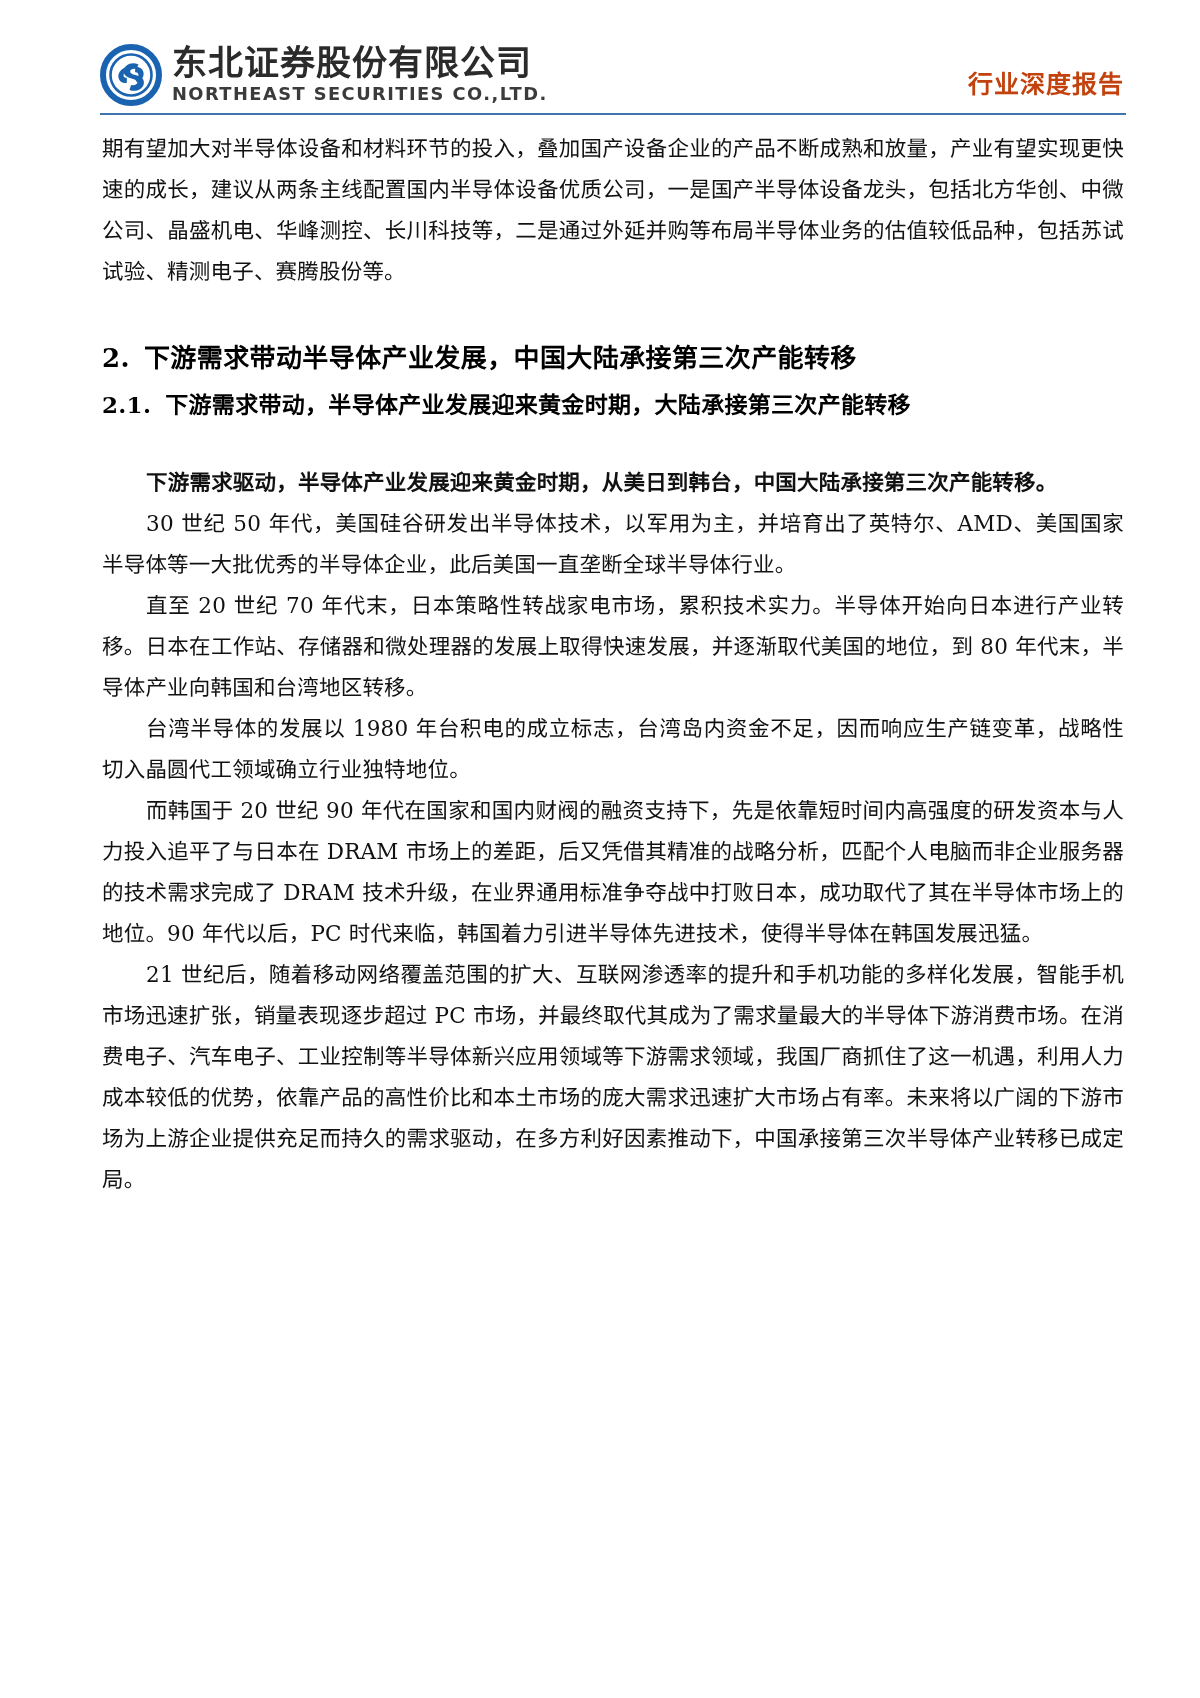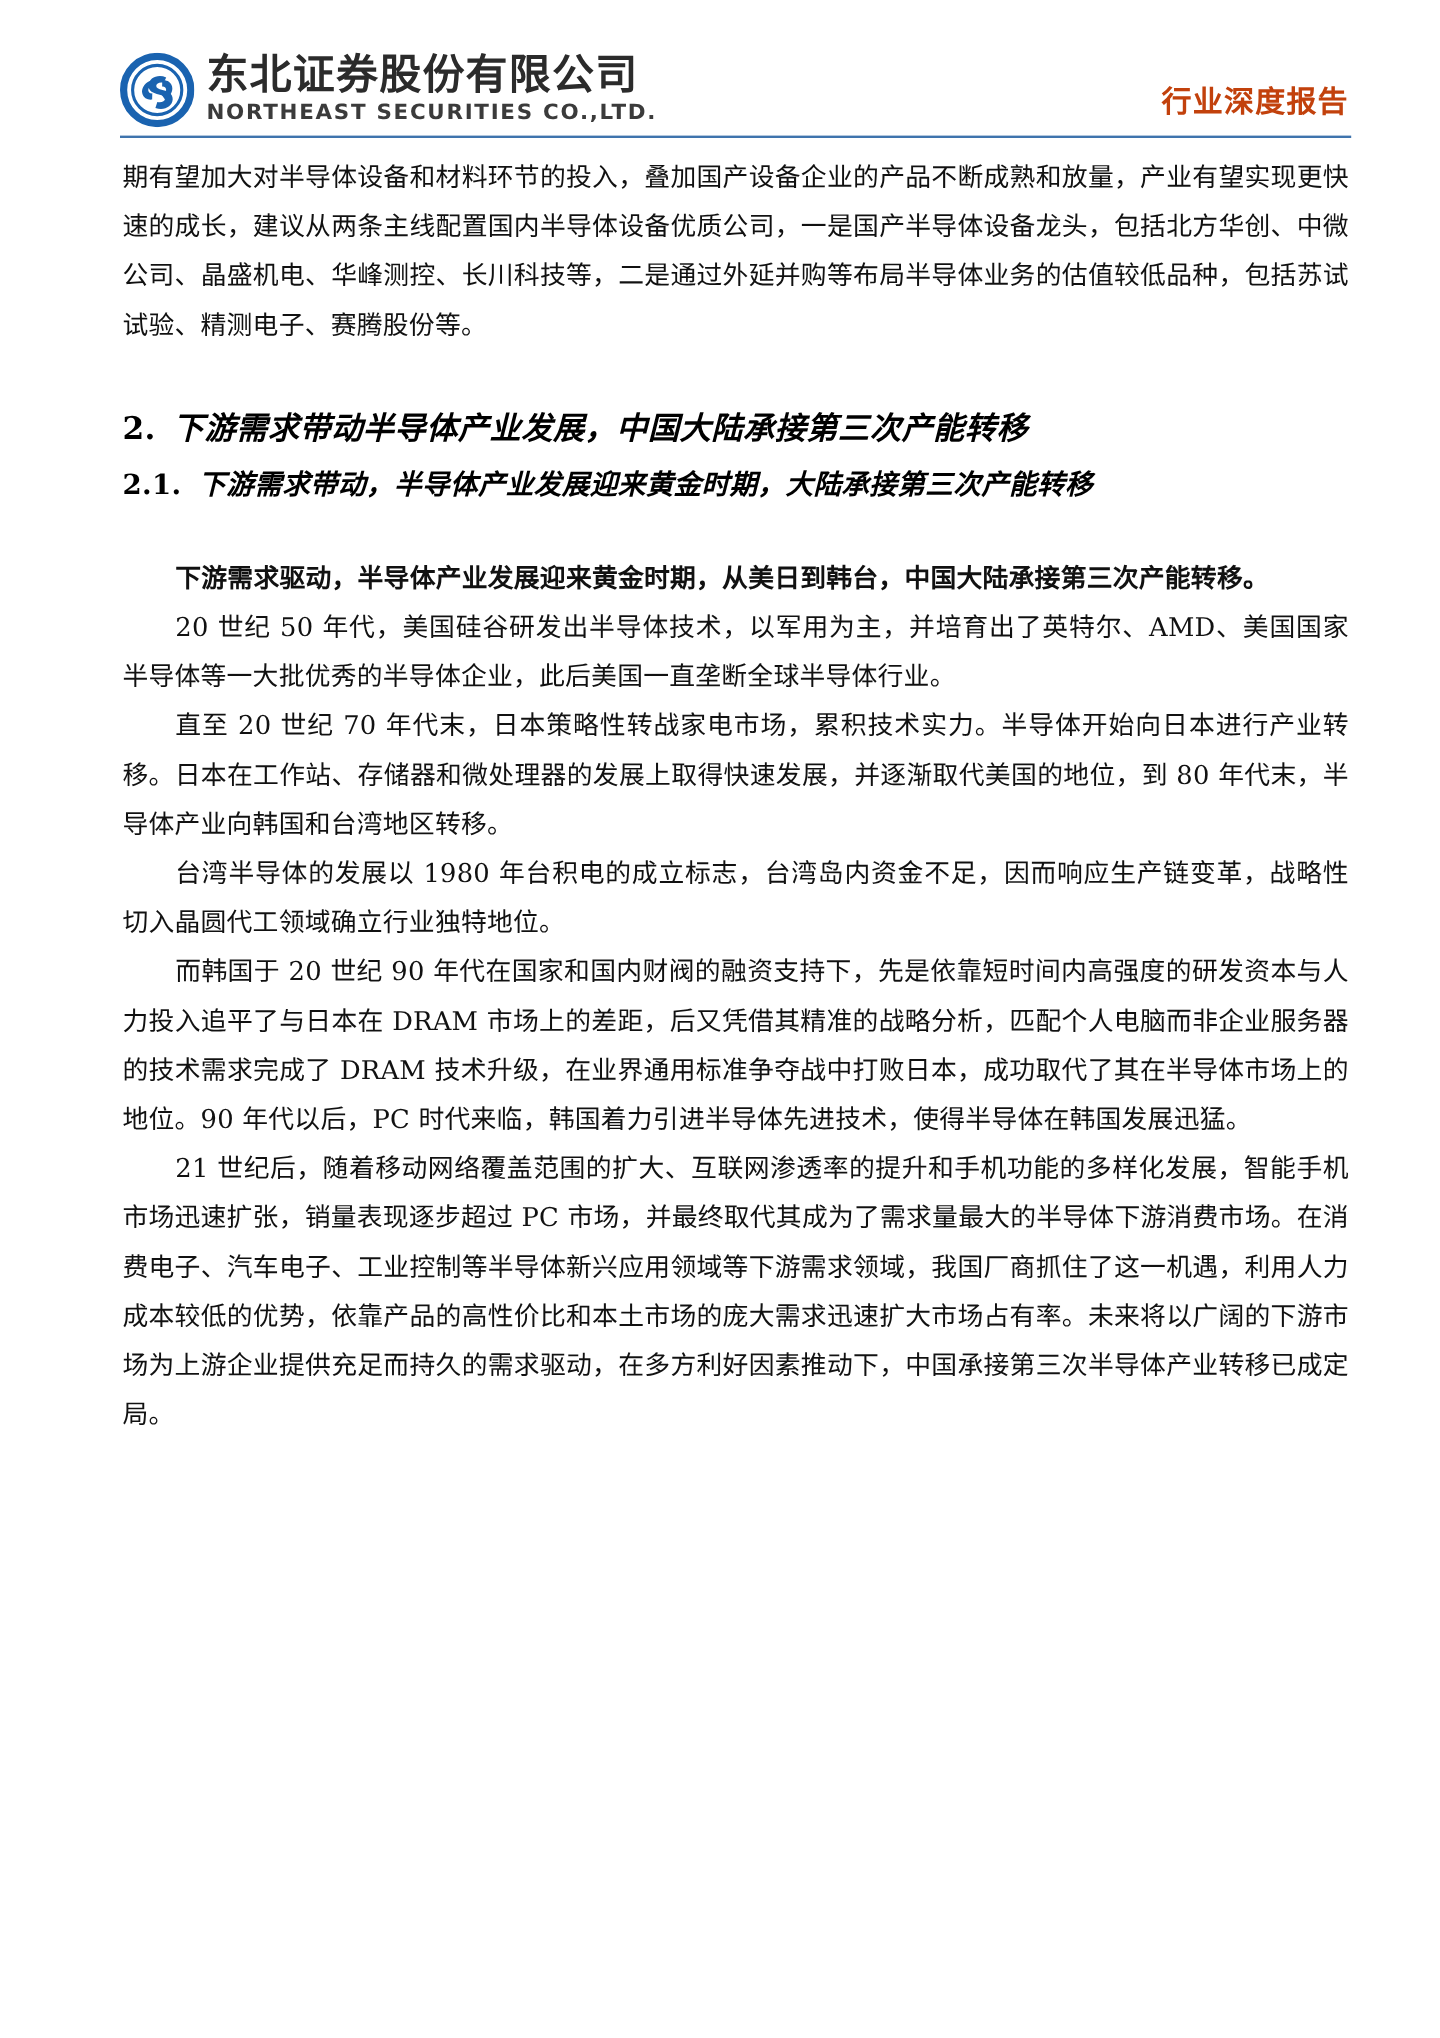--- a/index.html
+++ b/index.html
@@ -148,21 +148,21 @@
     font-weight: 700;
     line-height: 38px;
     letter-spacing: 0.3px;
     color: #000000;
     font-family: "DejaVu Serif", "Liberation Serif", serif;
     display: flex;
     gap: 14px;
     align-items: flex-end;
   }
   .sec-num { flex: 0 0 auto; }
-  .sec-title { flex: 1 1 auto; font-style: italic; }
+  .sec-title { flex: 1 1 auto; }
 
   .gap-before-h1 { height: 46px; }
   .gap-after-h1 { height: 8px; }
   .gap-after-h2 { height: 38px; }
 
   
   .footer-rule {
     position: absolute;
     left: 88px;
     top: 1602px;
@@ -237,21 +237,21 @@
 
     <h3 class="sec-h2">
       <span class="sec-num">2.1.</span>
       <span class="sec-title">下游需求带动，半导体产业发展迎来黄金时期，大陆承接第三次产能转移</span>
     </h3>
 
     <div class="gap-after-h2"></div>
 
     <p class="body-text bold-lead">下游需求驱动，半导体产业发展迎来黄金时期，从美日到韩台，中国大陆承接第三次产能转移。</p>
 
-    <p class="body-text indent">20 世纪 50 年代，美国硅谷研发出半导体技术，以军用为主，并培育出了英特尔、AMD、美国国家半导体等一大批优秀的半导体企业，此后美国一直垄断全球半导体行业。</p>
+    <p class="body-text indent">30 世纪 50 年代，美国硅谷研发出半导体技术，以军用为主，并培育出了英特尔、AMD、美国国家半导体等一大批优秀的半导体企业，此后美国一直垄断全球半导体行业。</p>
     <p class="body-text indent">直至 20 世纪 70 年代末，日本策略性转战家电市场，累积技术实力。半导体开始向日本进行产业转移。日本在工作站、存储器和微处理器的发展上取得快速发展，并逐渐取代美国的地位，到 80 年代末，半导体产业向韩国和台湾地区转移。</p>
     <p class="body-text indent">台湾半导体的发展以 1980 年台积电的成立标志，台湾岛内资金不足，因而响应生产链变革，战略性切入晶圆代工领域确立行业独特地位。</p>
     <p class="body-text indent">而韩国于 20 世纪 90 年代在国家和国内财阀的融资支持下，先是依靠短时间内高强度的研发资本与人力投入追平了与日本在 DRAM 市场上的差距，后又凭借其精准的战略分析，匹配个人电脑而非企业服务器的技术需求完成了 DRAM 技术升级，在业界通用标准争夺战中打败日本，成功取代了其在半导体市场上的地位。90 年代以后，PC 时代来临，韩国着力引进半导体先进技术，使得半导体在韩国发展迅猛。</p>
     <p class="body-text indent">21 世纪后，随着移动网络覆盖范围的扩大、互联网渗透率的提升和手机功能的多样化发展，智能手机市场迅速扩张，销量表现逐步超过 PC 市场，并最终取代其成为了需求量最大的半导体下游消费市场。在消费电子、汽车电子、工业控制等半导体新兴应用领域等下游需求领域，我国厂商抓住了这一机遇，利用人力成本较低的优势，依靠产品的高性价比和本土市场的庞大需求迅速扩大市场占有率。未来将以广阔的下游市场为上游企业提供充足而持久的需求驱动，在多方利好因素推动下，中国承接第三次半导体产业转移已成定局。</p>
 
   </div>
 
   <div class="footer-rule"></div>
   <div class="page-footer">
     <span class="footer-page">4 / 31</span>

